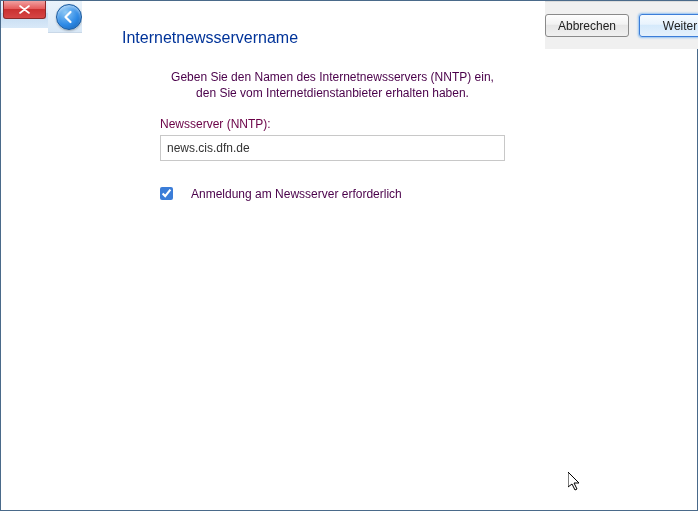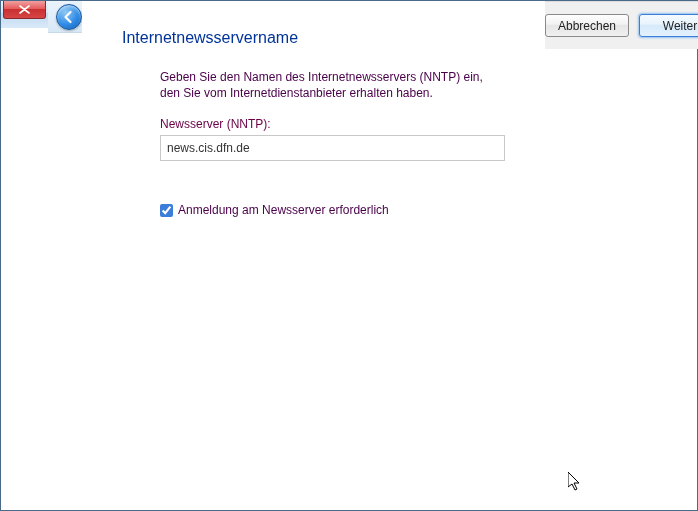--- a/index.html
+++ b/index.html
@@ -77,41 +77,42 @@
     margin: 0 0 22px 0;
   }
   .inner {
     padding-left: 38px;
     max-width: 540px;
   }
   .para {
     color: #4a004a;
     line-height: 1.35;
     margin: 0 0 16px 0;
+    text-align: center;
   }
   .field-label {
     color: #6a0046;
     margin-bottom: 4px;
   }
   .text-input {
     width: 345px;
     height: 22px;
     border: 1px solid #c8c8c8;
     padding: 12px 6px;
     font-family: inherit;
     font-size: 12px;
     color: #333;
     background: #fff;
   }
   .spacer { height: 18px; }
   .check-row {
     display: flex;
-    align-items: center;
-    gap: 5px;
-    margin-top: 24px;
+    align-items: flex-start;
+    gap: 18px;
+    margin-top: 8px;
   }
   .check-row input[type="checkbox"] {
     width: 13px;
     height: 13px;
     margin: 0;
     accent-color: #3b7dd8;
   }
   .check-row label { color: #4a004a; }
   .footer {
     height: 48px;

